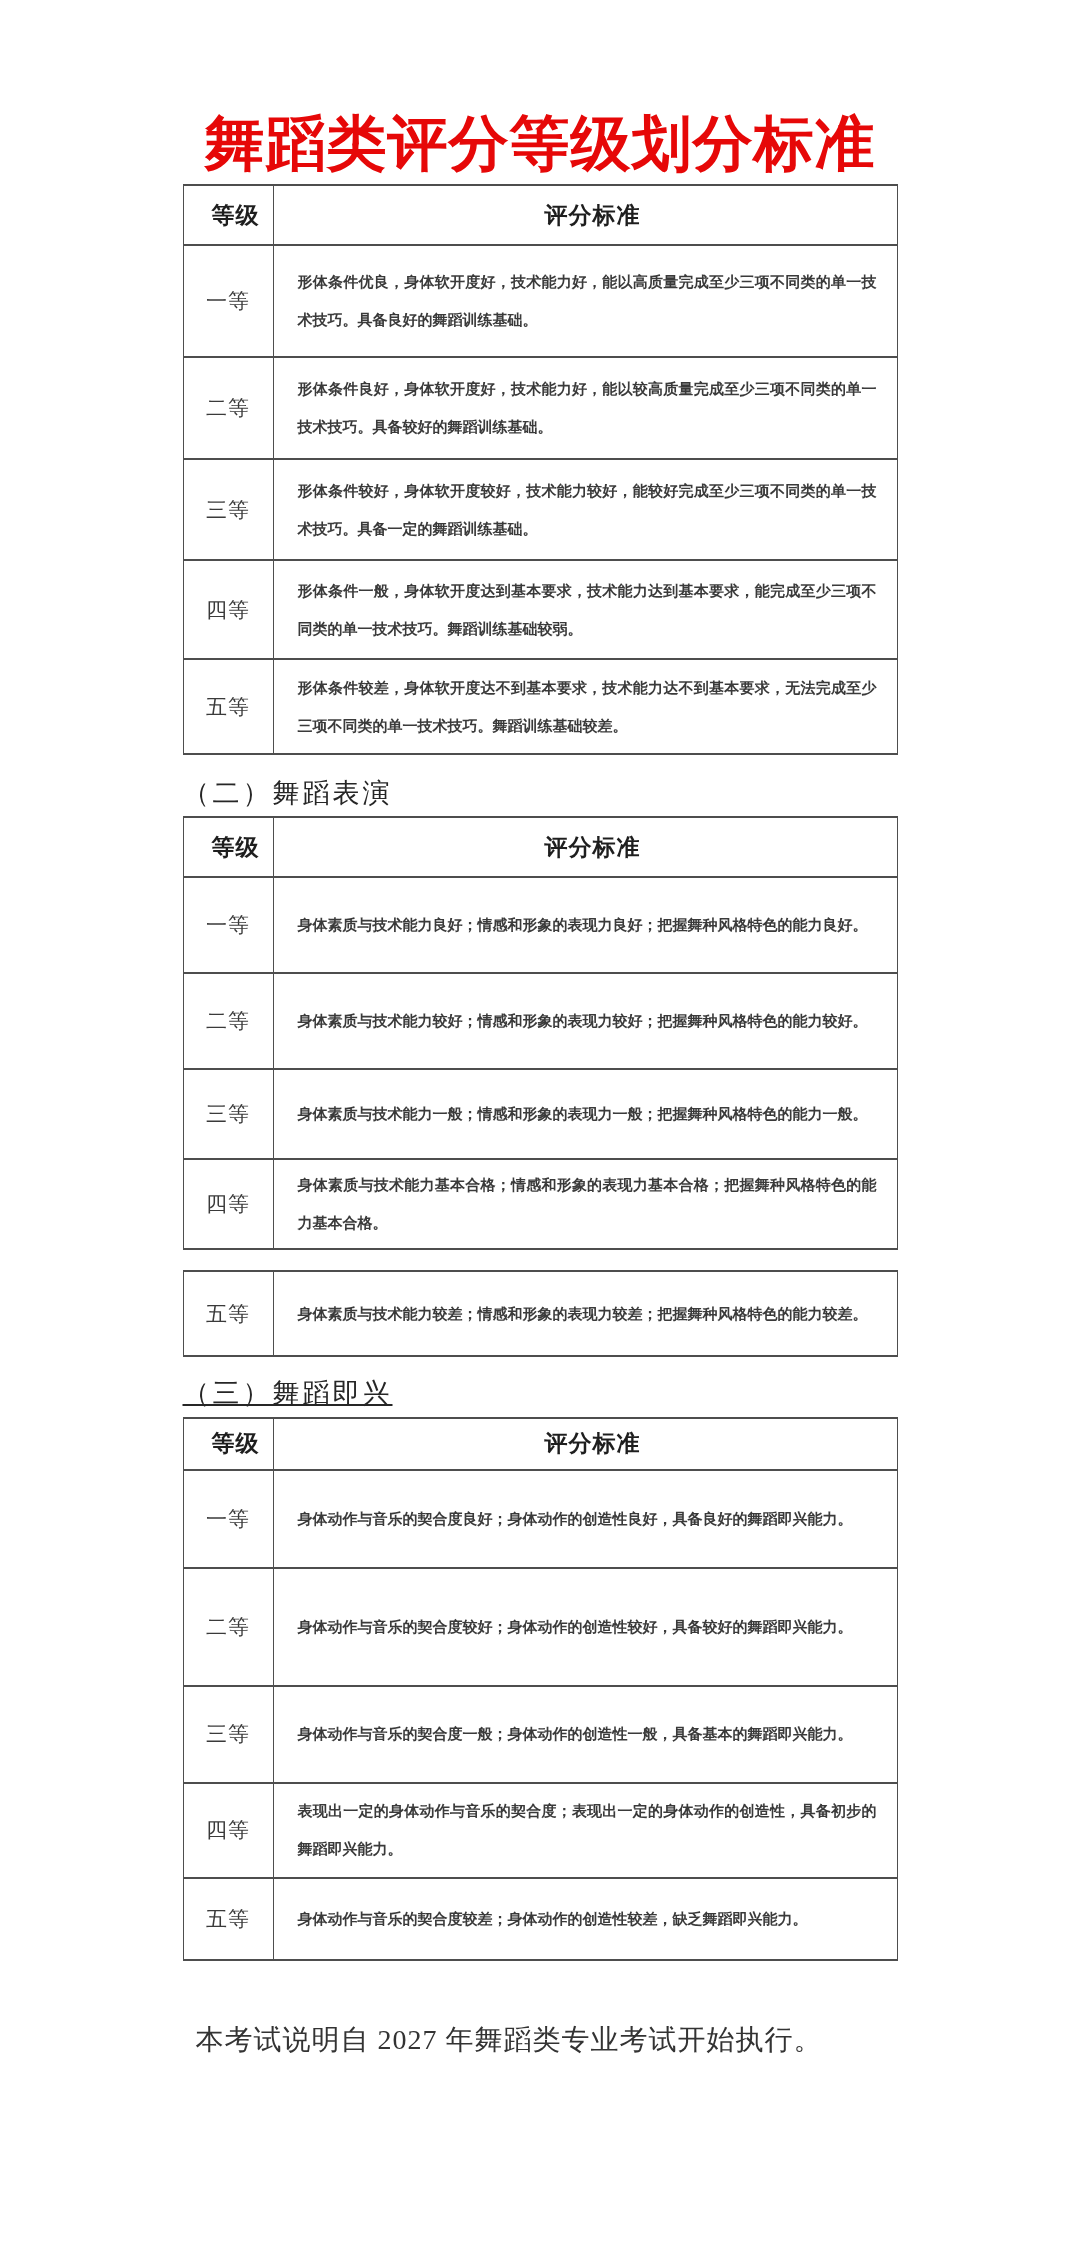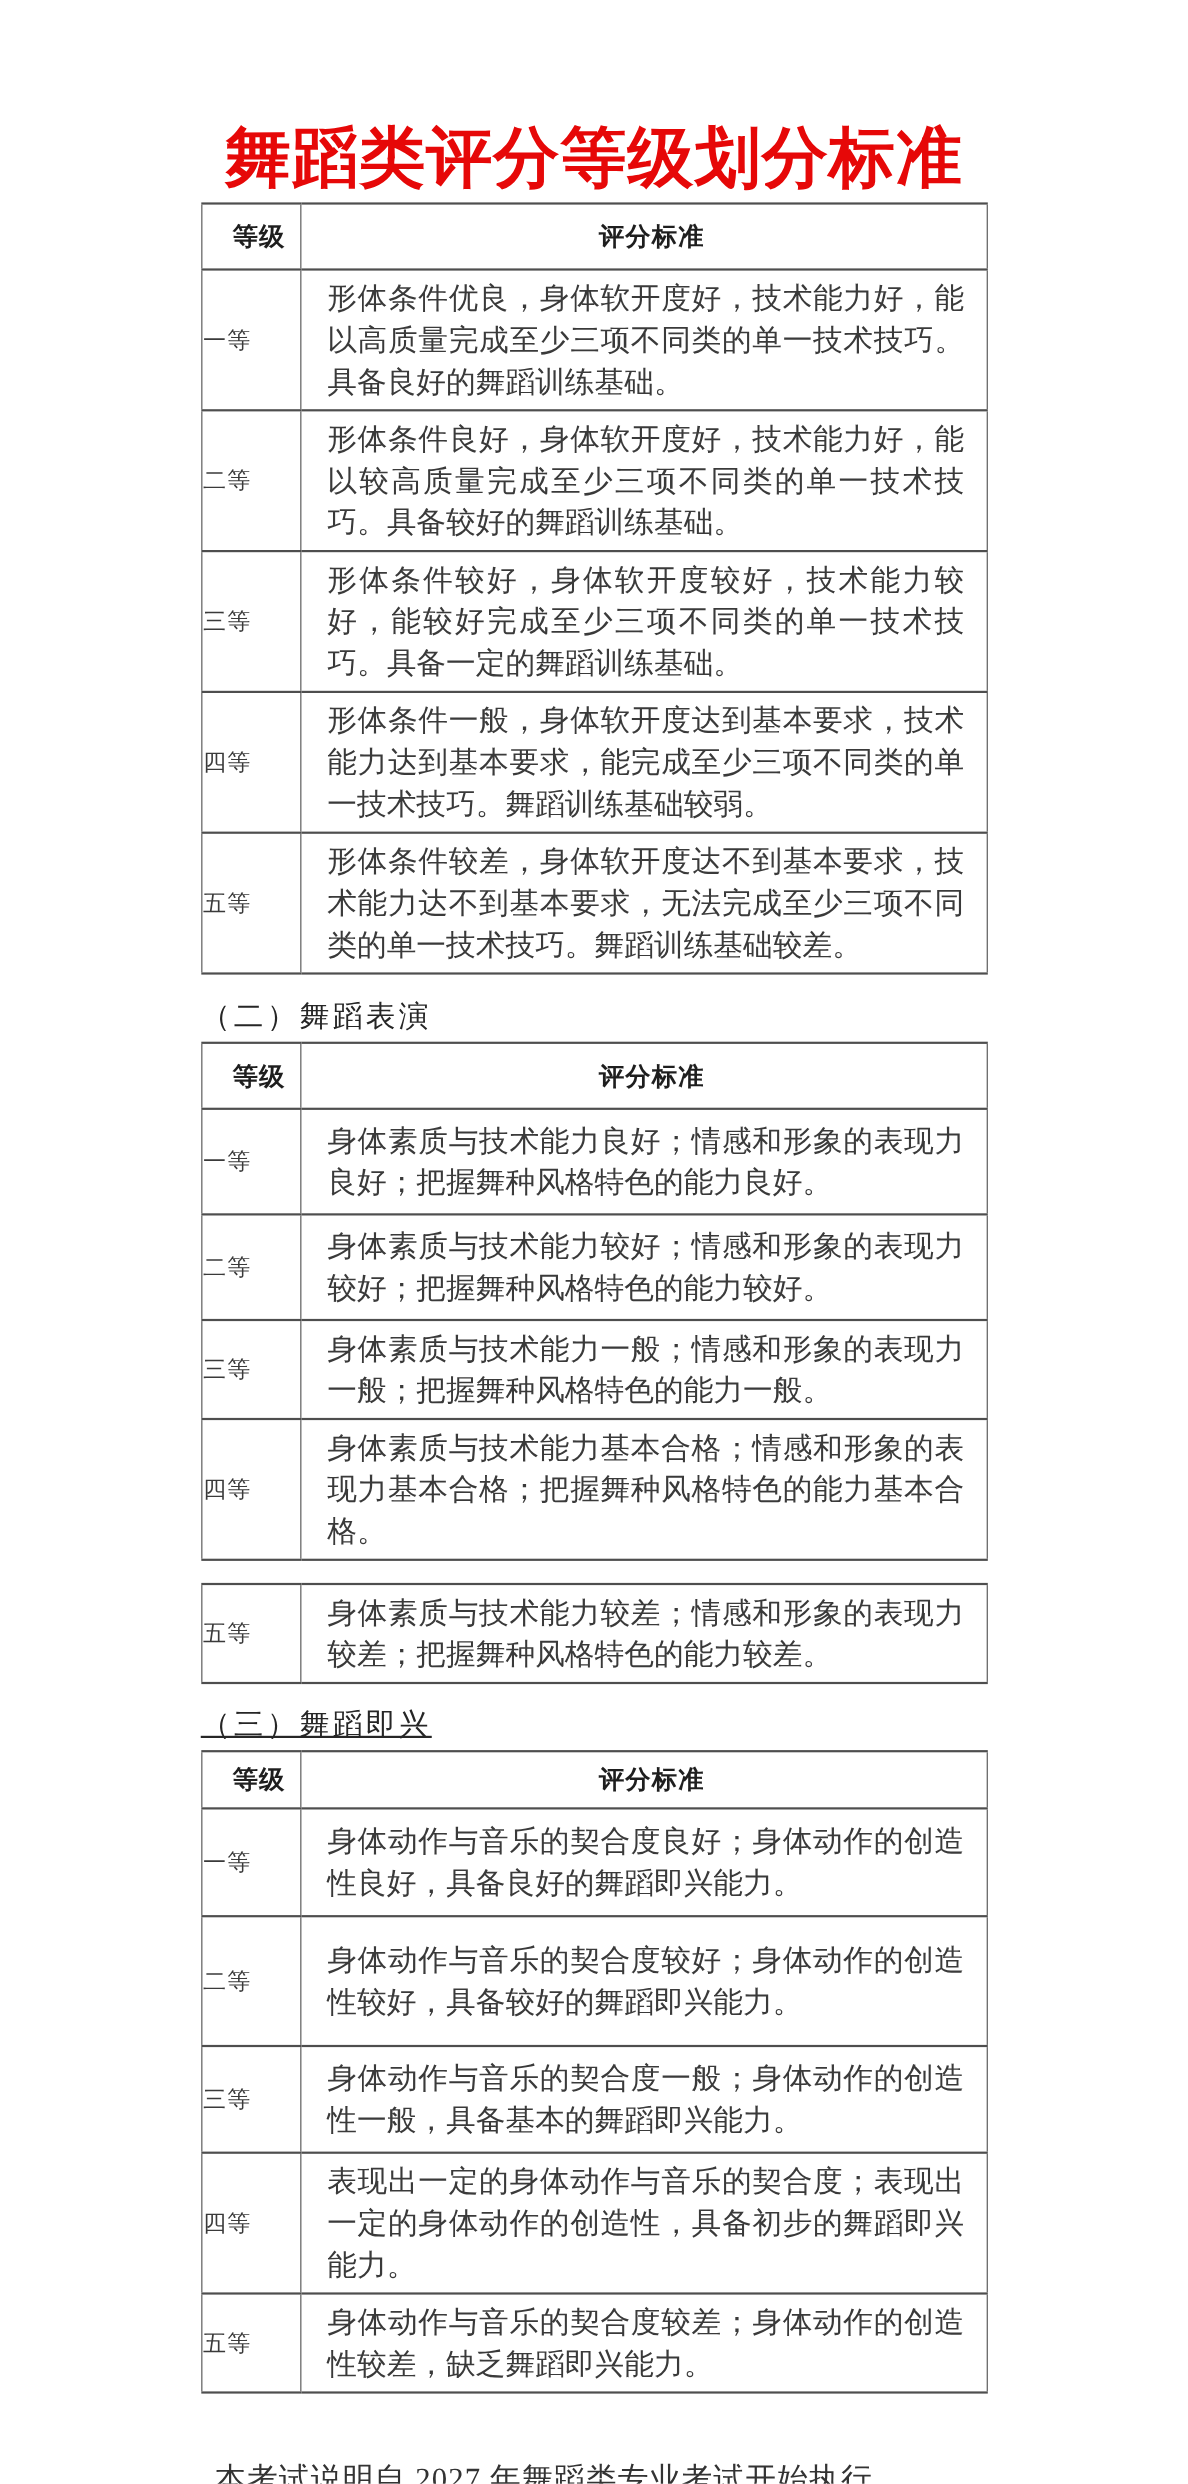--- a/index.html
+++ b/index.html
@@ -34,25 +34,25 @@
   th, td {
     border:1px solid #4e4e4e;
     border-top-width:2px; border-bottom-width:2px;
     vertical-align:middle;
   }
   th {
     font-family:"Liberation Sans", sans-serif;
     font-size:23px; font-weight:600; color:#1e1e1e;
     text-align:center; letter-spacing:1px;padding-left:16px;
   }
-  td.grade { font-size:21px; color:#3a3a3a; letter-spacing:1px; }
+  td.grade { text-align:center; font-size:21px; color:#3a3a3a; letter-spacing:1px; }
   td.crit {
-    font-size:27px; color:#3a3a3a; line-height:38px;
+    font-size:15px; color:#3a3a3a; line-height:38px;
     padding:6px 20px 6px 24px;
-    text-align:justify; text-align-last:left;
+    text-align:justify; text-align-last:left;font-weight:bold;
   }
 
   
   .h52{height:52px} .h60{height:60px} .h82{height:82px} .h85{height:85px}
   .h86{height:86px} .h90{height:90px} .h95{height:95px} .h96{height:96px}
   .h97{height:97px} .h98{height:98px} .h99{height:99px} .h101{height:101px}
   .h102{height:102px} .h112{height:112px} .h118{height:118px}
 
   .footer-note {
     margin:64px 0 0 13px; font-size:28px; line-height:1.1;

